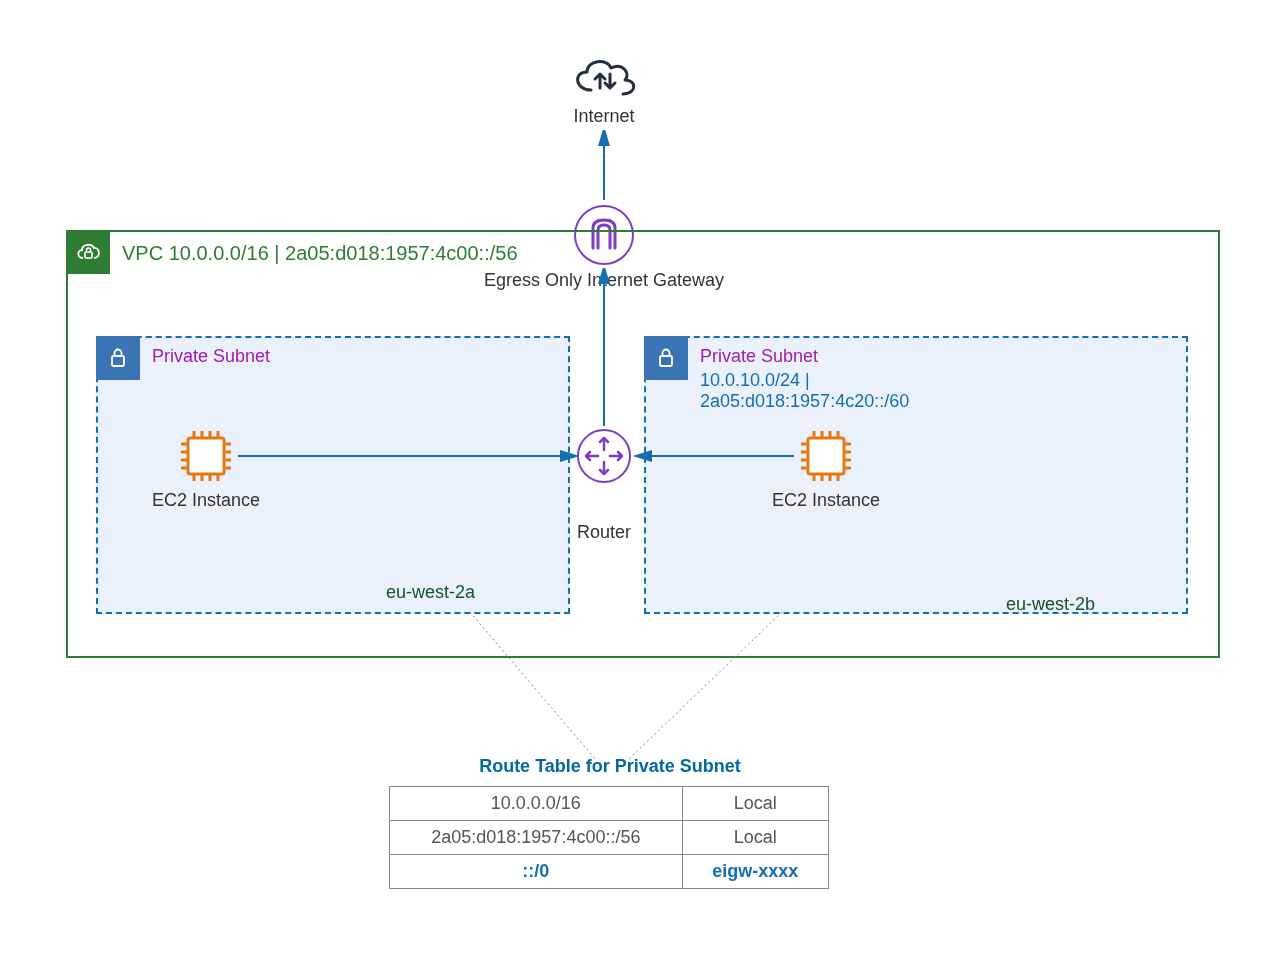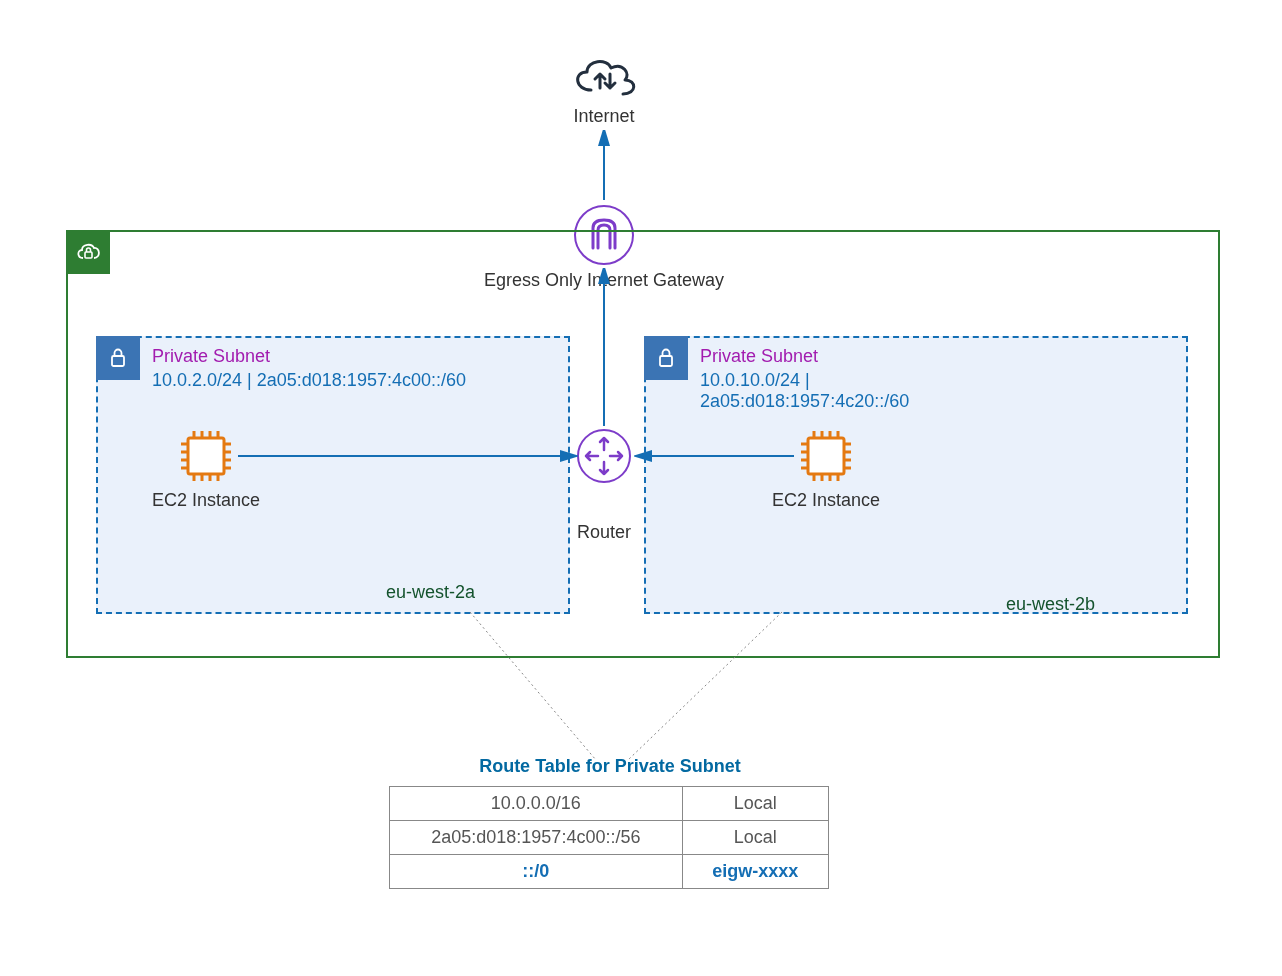--- a/index.html
+++ b/index.html
@@ -53,32 +53,32 @@
 
   <div class="abs" style="left:66px;top:230px;width:1150px;height:424px;border:2px solid #2e7d32;"></div>
 
   <div class="abs" style="left:66px;top:230px;width:44px;height:44px;background:#2e7d32;display:flex;align-items:center;justify-content:center;">
     <svg width="28" height="28" viewBox="0 0 28 28">
       <path d="M9 20 C3 20 3 12 8 12 C8 6 18 5 20 10 C26 9 27 20 20 20" fill="none" stroke="#fff" stroke-width="1.8"></path>
       <rect x="11" y="14" width="7" height="6" rx="1" fill="none" stroke="#fff" stroke-width="1.6"></rect>
       <path d="M12.5 14 v-2 a2 2 0 0 1 4 0 v2" fill="none" stroke="#fff" stroke-width="1.6"></path>
     </svg>
   </div>
+  <div class="abs" style="left:122px;top:242px;font-size:20px;color:#2e7d32;">
+    <span>VPC </span><span>10.0.0.0/16</span><span> | </span><span>2a05:d018:1957:4c00::/56</span>
+  </div>
 
   <div class="abs" style="left:96px;top:336px;width:470px;height:274px;background:#eaf1fb;border:2px dashed #146eb4;"></div>
   <div class="abs" style="left:96px;top:336px;width:44px;height:44px;background:#3b74b4;display:flex;align-items:center;justify-content:center;">
     <svg width="22" height="22" viewBox="0 0 22 22">
       <rect x="5" y="9" width="12" height="10" rx="1.5" fill="none" stroke="#fff" stroke-width="1.8"></rect>
       <path d="M7.5 9 v-3 a3.5 3.5 0 0 1 7 0 v3" fill="none" stroke="#fff" stroke-width="1.8"></path>
     </svg>
   </div>
   <div class="abs subnet-title" style="left:152px;top:346px;">Private Subnet</div>
-  <div class="abs subnet-cidr" style="left:152px;top:370px;">
-    <span>10.0.2.0/24</span><span> | </span><span>2a05:d018:1957:4c00::/60</span>
-  </div>
 
   <div class="abs" style="left:178px;top:428px;">
     <svg width="56" height="56" viewBox="0 0 56 56">
       <rect x="10" y="10" width="36" height="36" rx="2" fill="#fff" stroke="#e47911" stroke-width="3"></rect>
       <g stroke="#e47911" stroke-width="3">
         <line x1="16" y1="10" x2="16" y2="3"></line>
           <line x1="24" y1="10" x2="24" y2="3"></line>
           <line x1="32" y1="10" x2="32" y2="3"></line>
           <line x1="40" y1="10" x2="40" y2="3"></line>
         <line x1="16" y1="46" x2="16" y2="53"></line>

